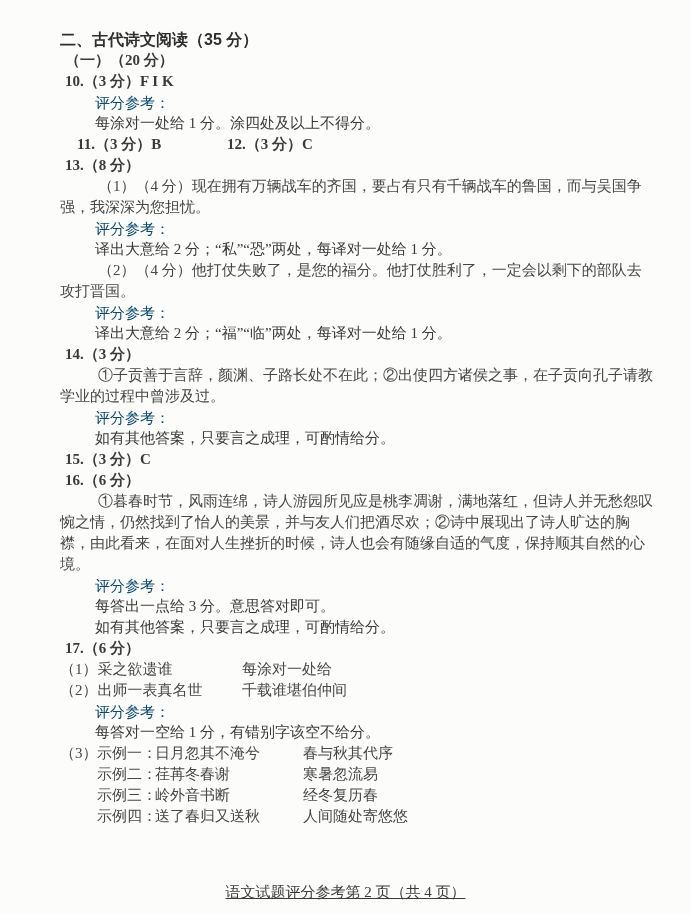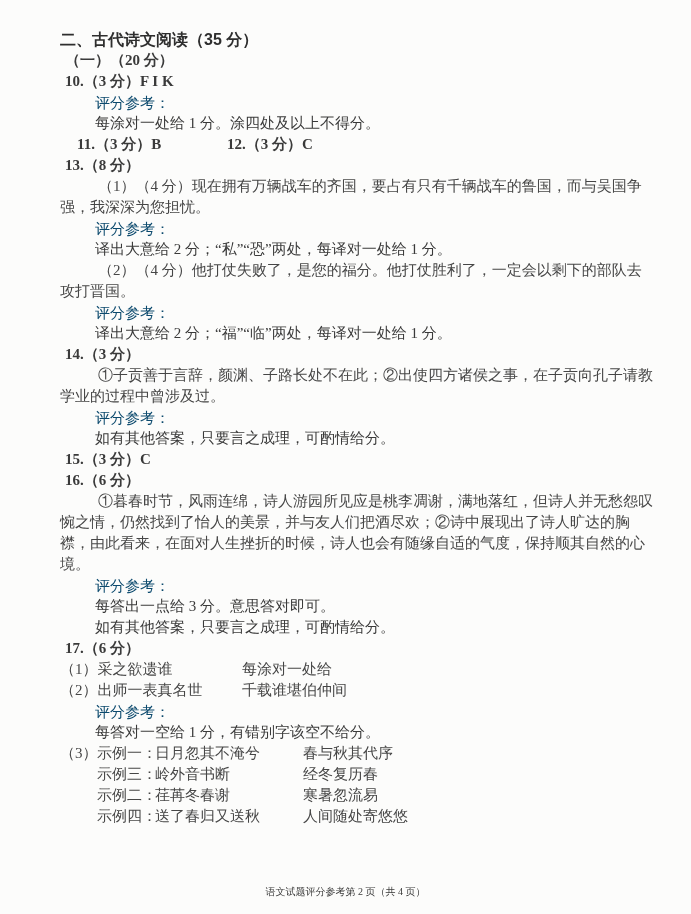--- a/index.html
+++ b/index.html
@@ -29,21 +29,21 @@
   .para { margin:0 2px 0 17px; text-indent:38px; line-height:21px; color:#464646; }
   .kai { color:#464646;margin-left:20px; }
   .row { display:flex; }
   .col-q { width:150px;margin-left:12px; }
   .blank-left { width:182px; }
   .ex-prefix { width:37px; }
   .ex-name { width:58px; }
   .ex-left { width:148px; }
   .footer {
     position:absolute; bottom:12px; left:0; right:0;
-    text-align:center; font-size:10px; color:#3a3a3a; line-height:20px;
+    text-align:center; font-size:15px; color:#3a3a3a; line-height:20px;text-decoration:underline;
   }
 </style>
 </head>
 <body>
 
 <div class="page">
 
   <div class="line title">二、古代诗文阅读（35 分）</div>
 
   <div class="line l1">（一）（20 分）</div>
@@ -92,29 +92,29 @@
   <div class="line l2">每答对一空给 1 分，有错别字该空不给分。</div>
 
   <div class="line l2 kai row">
     <span class="ex-prefix">（3）</span>
     <span class="ex-name">示例一：</span>
     <span class="ex-left">日月忽其不淹兮</span>
     <span>春与秋其代序</span>
   </div>
   <div class="line l2 kai row">
     <span class="ex-prefix"></span>
+    <span class="ex-name">示例二：</span>
+    <span class="ex-left">荏苒冬春谢</span>
+    <span>寒暑忽流易</span>
+  </div>
+  <div class="line l2 kai row">
+    <span class="ex-prefix"></span>
     <span class="ex-name">示例三：</span>
     <span class="ex-left">岭外音书断</span>
     <span>经冬复历春</span>
-  </div>
-  <div class="line l2 kai row">
-    <span class="ex-prefix"></span>
-    <span class="ex-name">示例二：</span>
-    <span class="ex-left">荏苒冬春谢</span>
-    <span>寒暑忽流易</span>
   </div>
   <div class="line l2 kai row">
     <span class="ex-prefix"></span>
     <span class="ex-name">示例四：</span>
     <span class="ex-left">送了春归又送秋</span>
     <span>人间随处寄悠悠</span>
   </div>
 
   <div class="footer">语文试题评分参考第 2 页（共 4 页）</div>
 

